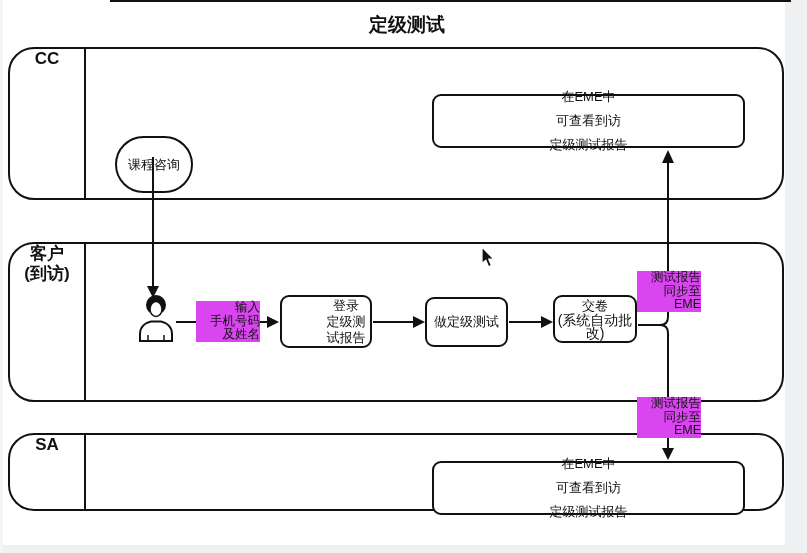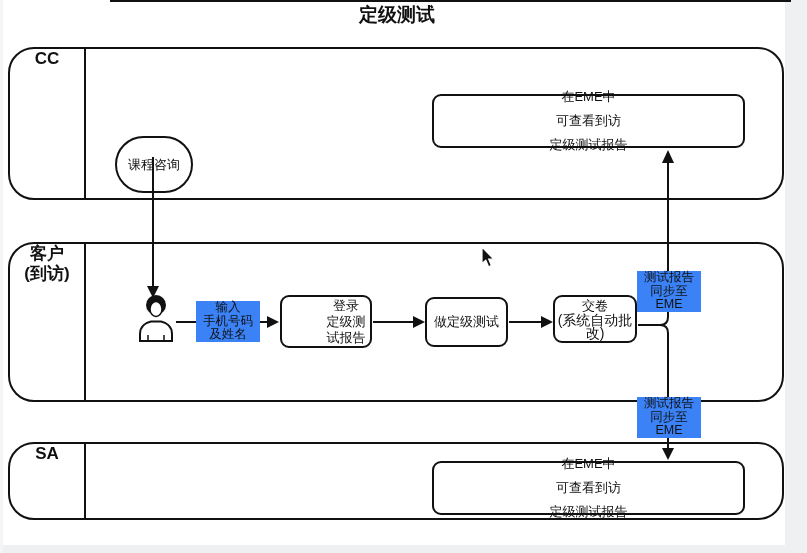--- a/index.html
+++ b/index.html
@@ -8,31 +8,31 @@
     background:#ffffff;
     font-family:"Liberation Sans","DejaVu Sans",sans-serif;
     color:#111;
   }
   .page{position:absolute;inset:0;}
   .right-strip{position:absolute;left:785px;top:0;width:22px;height:553px;background:#eef0f1;}
   .bottom-strip{position:absolute;left:0;top:545px;width:785px;height:8px;background:#eef0f1;}
   .left-strip{position:absolute;left:0;top:0;width:3px;height:553px;background:#f4f5f6;}
   .top-line{position:absolute;left:110px;top:0;width:681px;height:2px;background:#111;}
   .title{
-    position:absolute;left:0;top:2px;width:794px;margin:0;
+    position:absolute;left:0;top:2px;width:794px;margin:10px;
     text-align:center;font-size:19px;font-weight:700;
   }
   .lane{
     position:absolute;left:8px;width:776px;
     border:2px solid #111;border-radius:26px;
     box-sizing:border-box;background:transparent;
   }
   .lane-cc{top:47px;height:153px;}
   .lane-customer{top:242px;height:160px;}
-  .lane-sa{top:442px;height:78px;padding-left:41px;}
+  .lane-sa{top:433px;height:78px;padding-left:41px;}
   .lane-header{
     position:absolute;left:0;top:0;bottom:0;width:74px;
     display:flex;flex-direction:column;align-items:center;justify-content:flex-start;
     font-weight:700;font-size:17px;line-height:20px;text-align:center;
   }
   .lane-divider{position:absolute;left:74px;top:0;bottom:0;width:2px;background:#111;}
   .node{
     position:absolute;box-sizing:border-box;
     border:2px solid #111;background:#fff;
     display:flex;flex-direction:column;align-items:center;justify-content:center;
@@ -41,22 +41,22 @@
   .oval{left:115px;top:99px;width:78px;height:57px;border-radius:30px;margin-top:37px;}
   .report{width:313px;left:432px;height:54px;border-radius:9px;gap:8px;}
   .report-cc{top:94px;}
   .report-sa{top:461px;}
   .proc{border-radius:9px;}
   .proc-login{left:280px;top:295px;width:92px;height:53px;padding-left:40px;}
   .proc-dotest{left:425px;top:297px;width:83px;height:50px;}
   .proc-submit{left:553px;top:295px;width:84px;height:48px;}
   .proc-submit .sub{font-size:14px;line-height:13px;}
   .edge-label{
-    position:absolute;width:64px;background:#3b82f6;
-    font-size:12.5px;line-height:13.5px;text-align:center;z-index:4;
+    position:absolute;width:64px;background:#d946ef;
+    font-size:12.5px;line-height:13.5px;text-align:right;z-index:4;
   }
   .lbl-input{left:196px;top:301px;}
   .lbl-sync-up{left:637px;top:271px;}
   .lbl-sync-down{left:637px;top:397px;}
   .connectors{position:absolute;left:0;top:0;z-index:3;pointer-events:none;}
   .actor{position:absolute;left:138px;top:294px;z-index:2;}
   .cursor{position:absolute;left:481px;top:247px;z-index:9;}
 </style>
 </head>
 <body>

